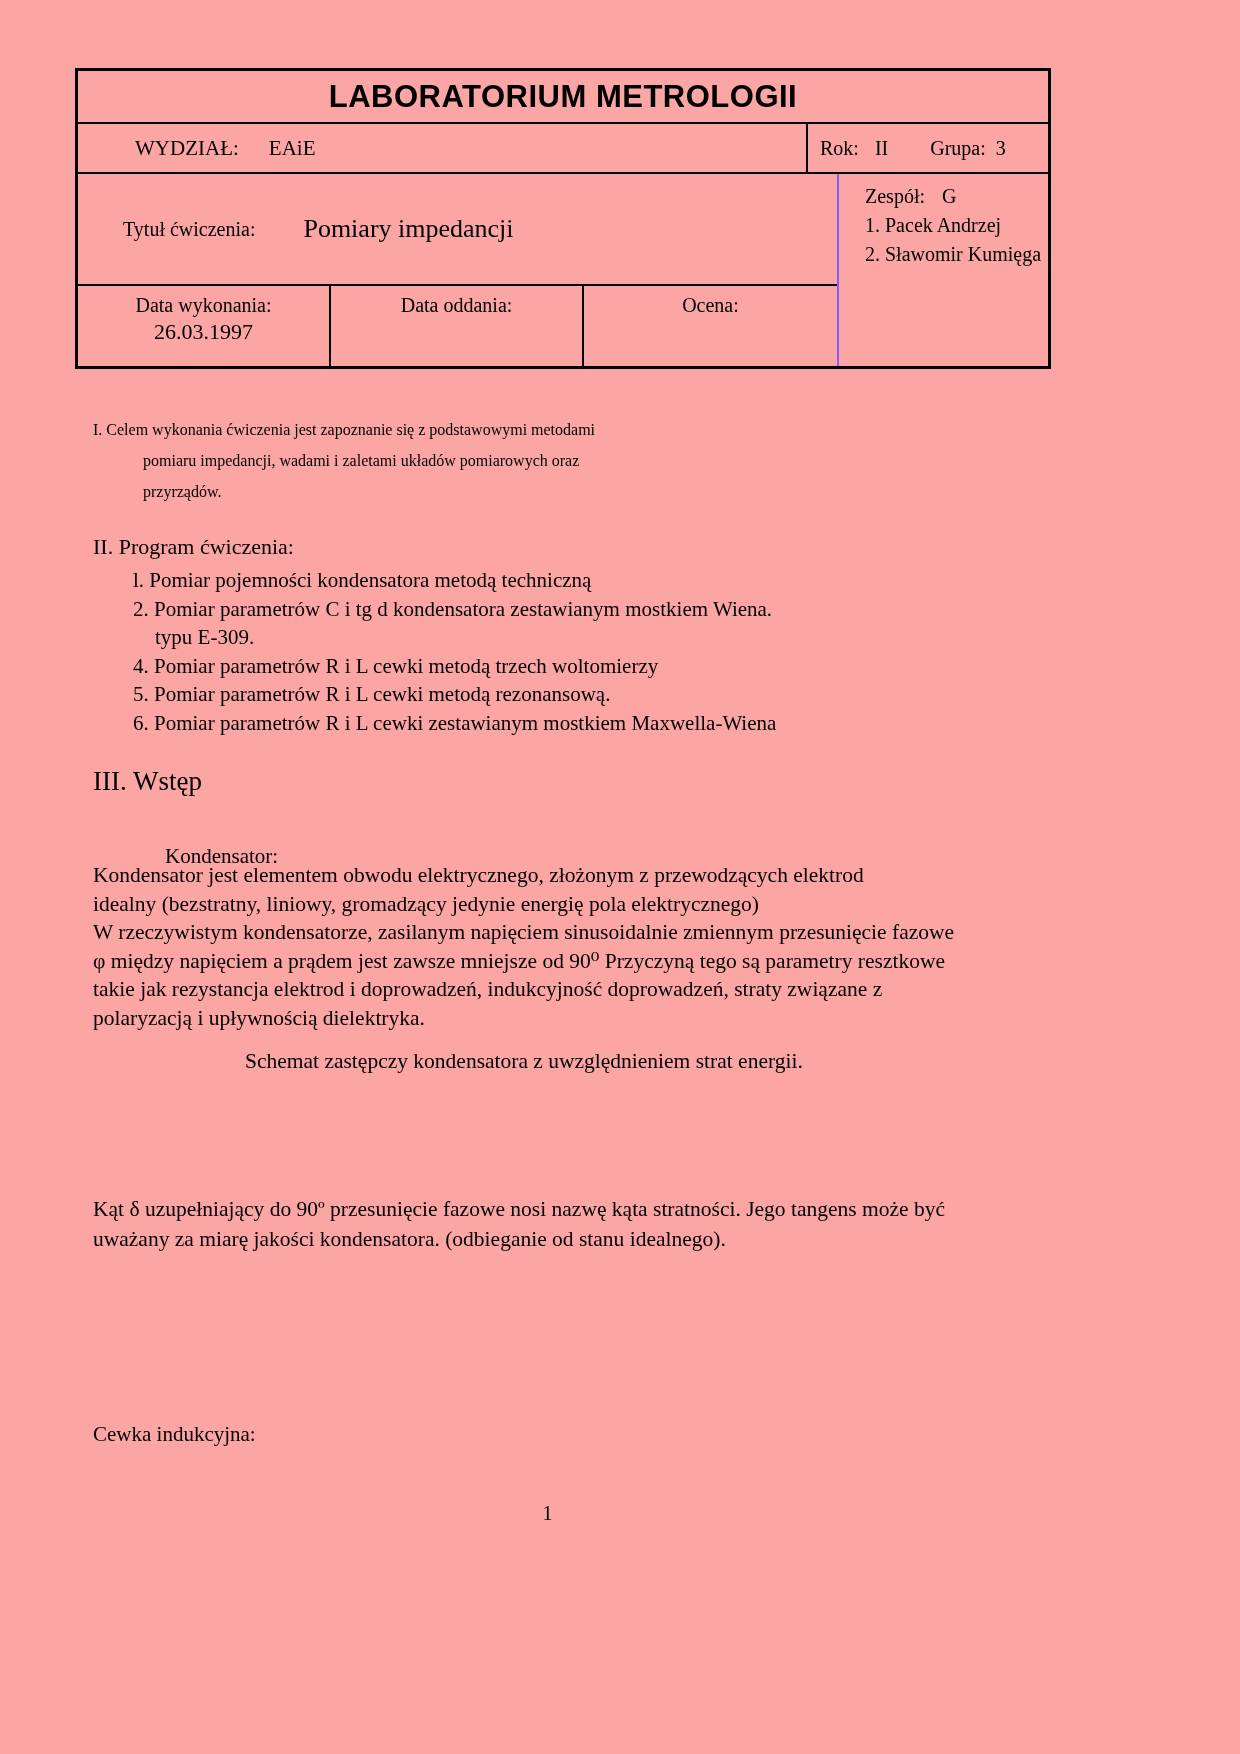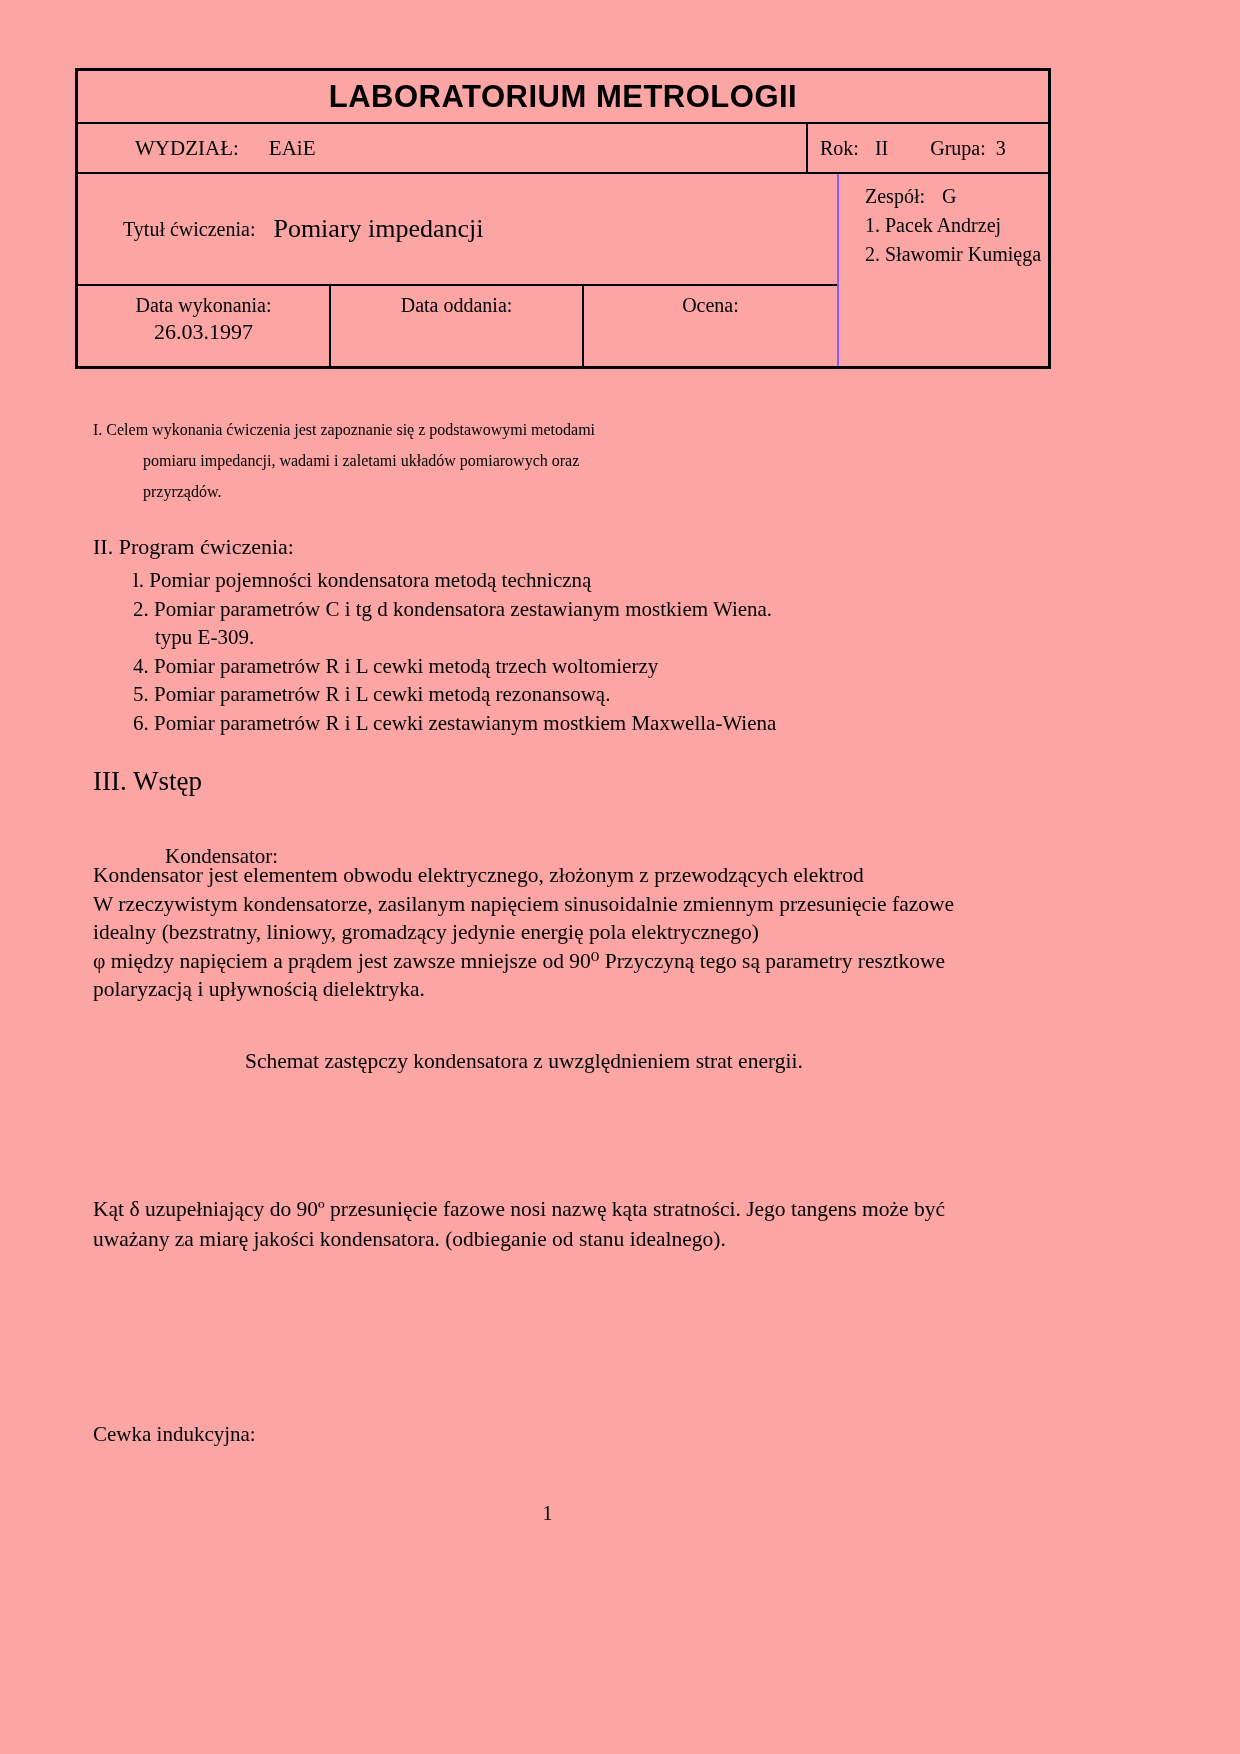--- a/index.html
+++ b/index.html
@@ -30,21 +30,21 @@
   .row2 { height:50px; border-bottom:2px solid #000; display:flex; }
   .wydzial-cell { flex:1; display:flex; align-items:center; padding-left:45px; font-size:21px;margin-left:12px; }
   .wydzial-label { margin-right:30px; }
   .rokgrupa-cell { width:242px; border-left:2px solid #000; display:flex; align-items:center; padding-left:12px; font-size:20px; }
   .rok-value { margin-left:16px; }
   .grupa-label { margin-left:42px; }
   .grupa-value { margin-left:10px; }
 
   .row-main { flex:1; display:flex; }
   .left-part { flex:1; display:flex; flex-direction:column; }
-  .tytul-row { flex:1; border-bottom:2px solid #000; display:flex; align-items:center; padding-left:45px; }
+  .tytul-row { flex:1; border-bottom:2px solid #000; display:flex; align-items:center; padding-left:45px;gap:30px; }
   .tytul-label { font-size:20px; }
   .tytul-value { font-size:26px; margin-left:18px; }
   .dates-row { height:80px; display:flex; }
   .date-cell { width:253px; border-right:2px solid #000; text-align:center; padding-top:8px; font-size:20px; }
   .date-cell.last { flex:1; border-right:none; }
   .date-value { font-size:22px; margin-top:2px; }
   .zespol-cell { width:242px; border-left:2px solid #8b5cf6; padding:8px 6px 0 26px; font-size:20px; line-height:29px; }
   .zespol-value { margin-left:12px; }
 
   
@@ -132,23 +132,24 @@
     <div>4. Pomiar parametrów R i L cewki metodą trzech woltomierzy</div>
     <div>5. Pomiar parametrów R i L cewki metodą rezonansową.</div>
     <div>6.  Pomiar parametrów R i L cewki zestawianym mostkiem Maxwella-Wiena</div>
   </div>
 
   <div class="sec3-heading">III. Wstęp</div>
   <div class="kondensator-label">Kondensator:</div>
 
   <div class="wstep-block">
     <div>Kondensator jest elementem obwodu elektrycznego, złożonym z przewodzących elektrod</div>
+    <div>idealny (bezstratny, liniowy, gromadzący jedynie energię pola elektrycznego)</div>
     <div>W rzeczywistym kondensatorze, zasilanym napięciem sinusoidalnie zmiennym przesunięcie fazowe</div>
-    <div>idealny (bezstratny, liniowy, gromadzący jedynie energię pola elektrycznego)</div>
     <div>φ między napięciem a prądem jest zawsze mniejsze od 90⁰ Przyczyną tego są parametry resztkowe</div>
+    <div>takie jak rezystancja elektrod i doprowadzeń, indukcyjność doprowadzeń, straty związane z</div>
     <div>polaryzacją i upływnością dielektryka.</div>
   </div>
 
   <div class="schemat-caption">Schemat zastępczy kondensatora z uwzględnieniem strat energii.</div>
 
   <div class="kat-block">
     <div>Kąt δ uzupełniający do 90º przesunięcie fazowe nosi nazwę kąta stratności. Jego tangens może być</div>
     <div>uważany za miarę jakości kondensatora. (odbieganie od stanu idealnego).</div>
   </div>
 

